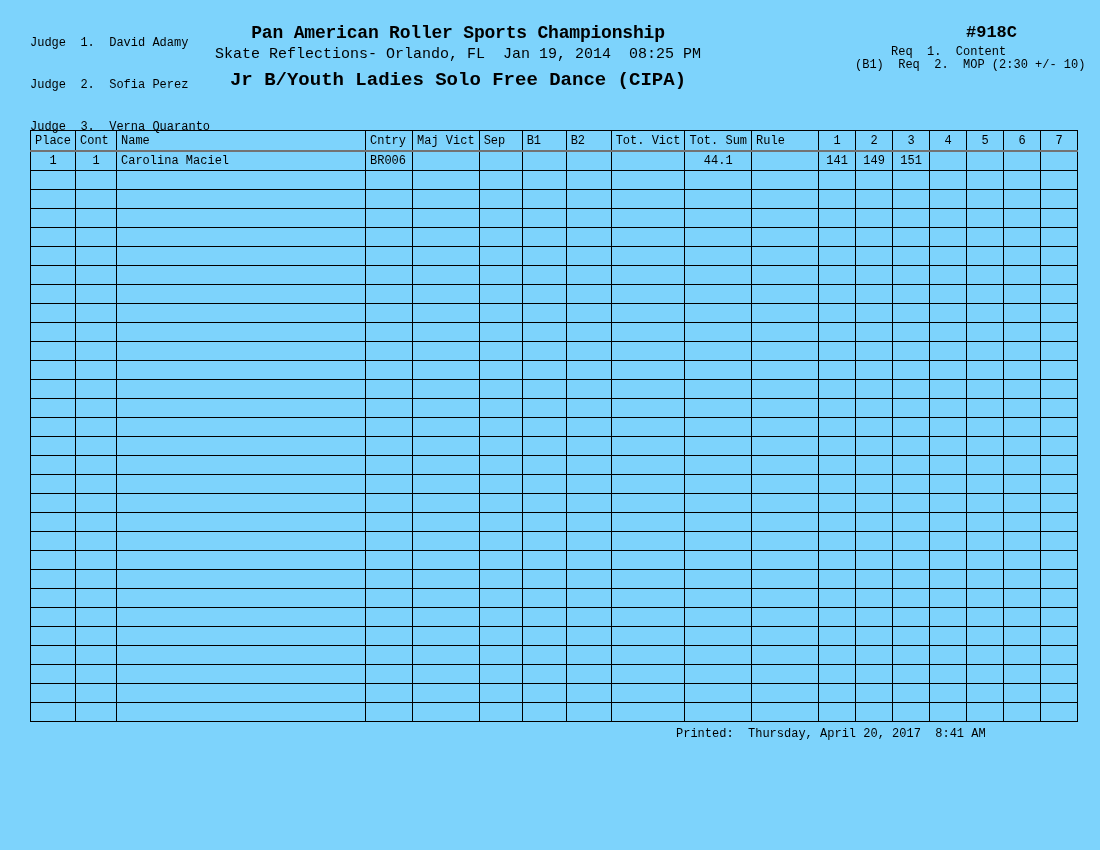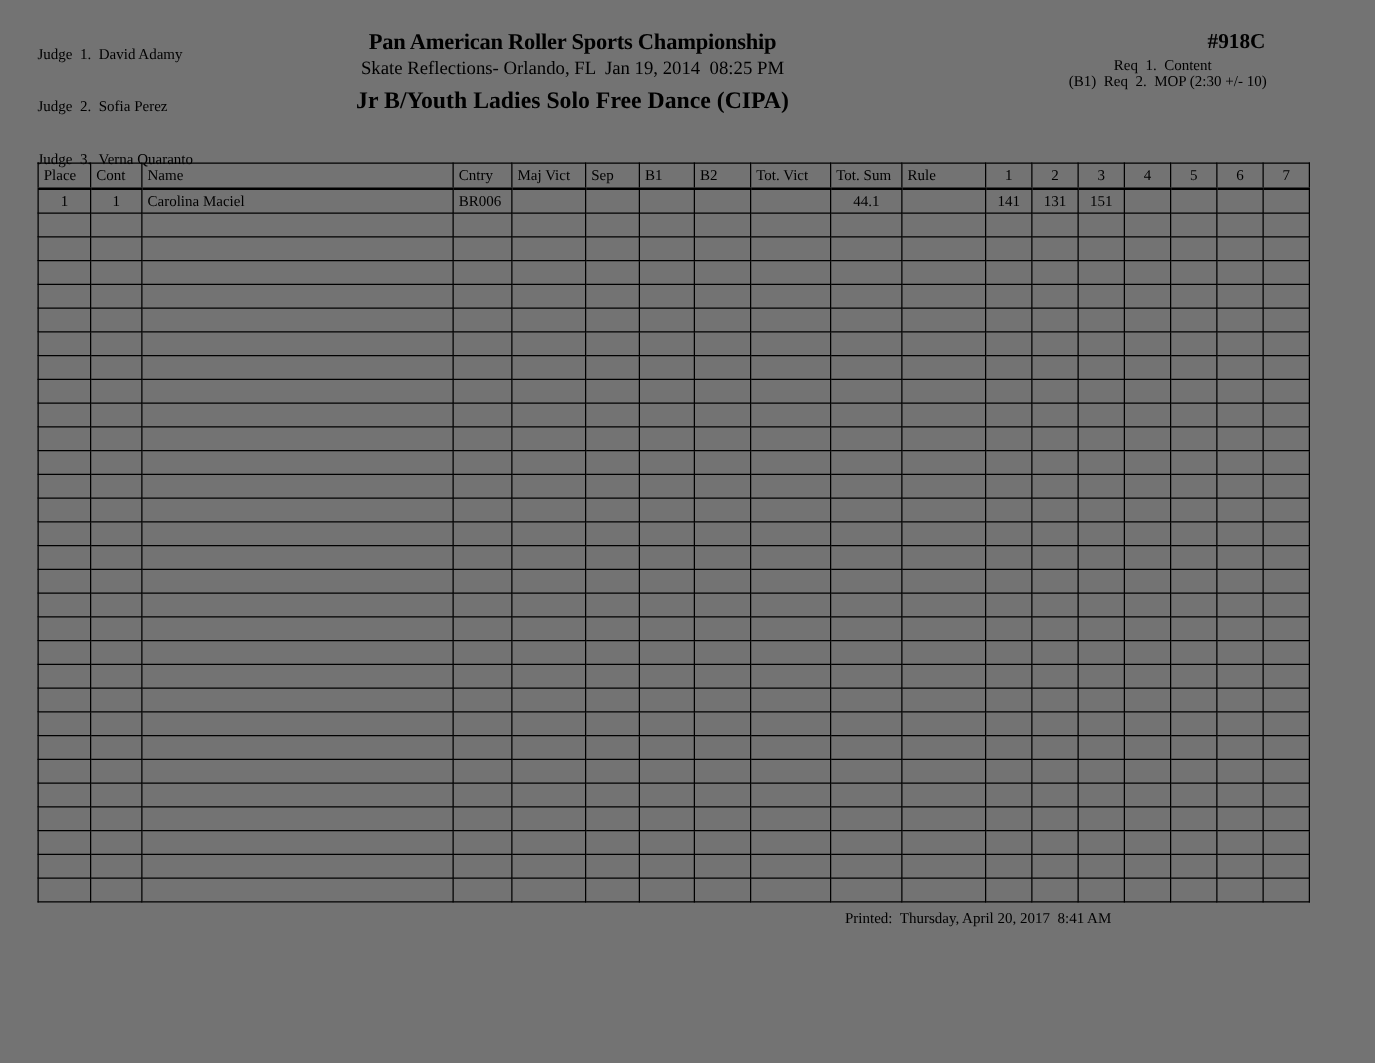--- a/index.html
+++ b/index.html
@@ -1,22 +1,22 @@
 <!DOCTYPE html>
 <html><head>
 <meta charset="utf-8">
 <style>
   html, body { margin: 0; padding: 0; background: #ffffff; }
   .page {
     position: relative;
     width: 1100px;
     height: 850px;
-    background: #737373;
+    background: #7dd3fc;
     color: #000000;
-    font-family: Liberation Serif, serif;
+    font-family: Liberation Mono, monospace;
     overflow: hidden;
   }
 
   
   .judges {
     position: absolute;
     left: 30px;
     top: 8px;
     font-size: 12px;
     line-height: 14px;
@@ -73,21 +73,21 @@
     font-size: 12px;
     font-weight: normal;
     padding: 0 4px;
     height: 18px;
     overflow: hidden;
     white-space: nowrap;
     vertical-align: middle;
   }
   table.results thead th {
     height: 19px;
-    border-bottom: 2px solid #000000;
+    border-bottom: 2px solid #737373;
   }
   .al-l { text-align: left; }
   .al-c { text-align: center; }
 
   
   .printed {
     position: absolute;
     left: 676px;
     top: 727px;
     font-size: 12px;
@@ -165,21 +165,21 @@
           <td class="al-l">Carolina Maciel</td>
           <td class="al-l">BR006</td>
           <td class="al-l"></td>
           <td class="al-l"></td>
           <td class="al-l"></td>
           <td class="al-l"></td>
           <td class="al-l"></td>
           <td class="al-c">44.1</td>
           <td class="al-l"></td>
           <td class="al-c">141</td>
-          <td class="al-c">131</td>
+          <td class="al-c">149</td>
           <td class="al-c">151</td>
           <td class="al-c"></td>
           <td class="al-c"></td>
           <td class="al-c"></td>
           <td class="al-c"></td>
         </tr>
         <tr>
           <td class="al-c"></td>
           <td class="al-c"></td>
           <td class="al-l"></td>

